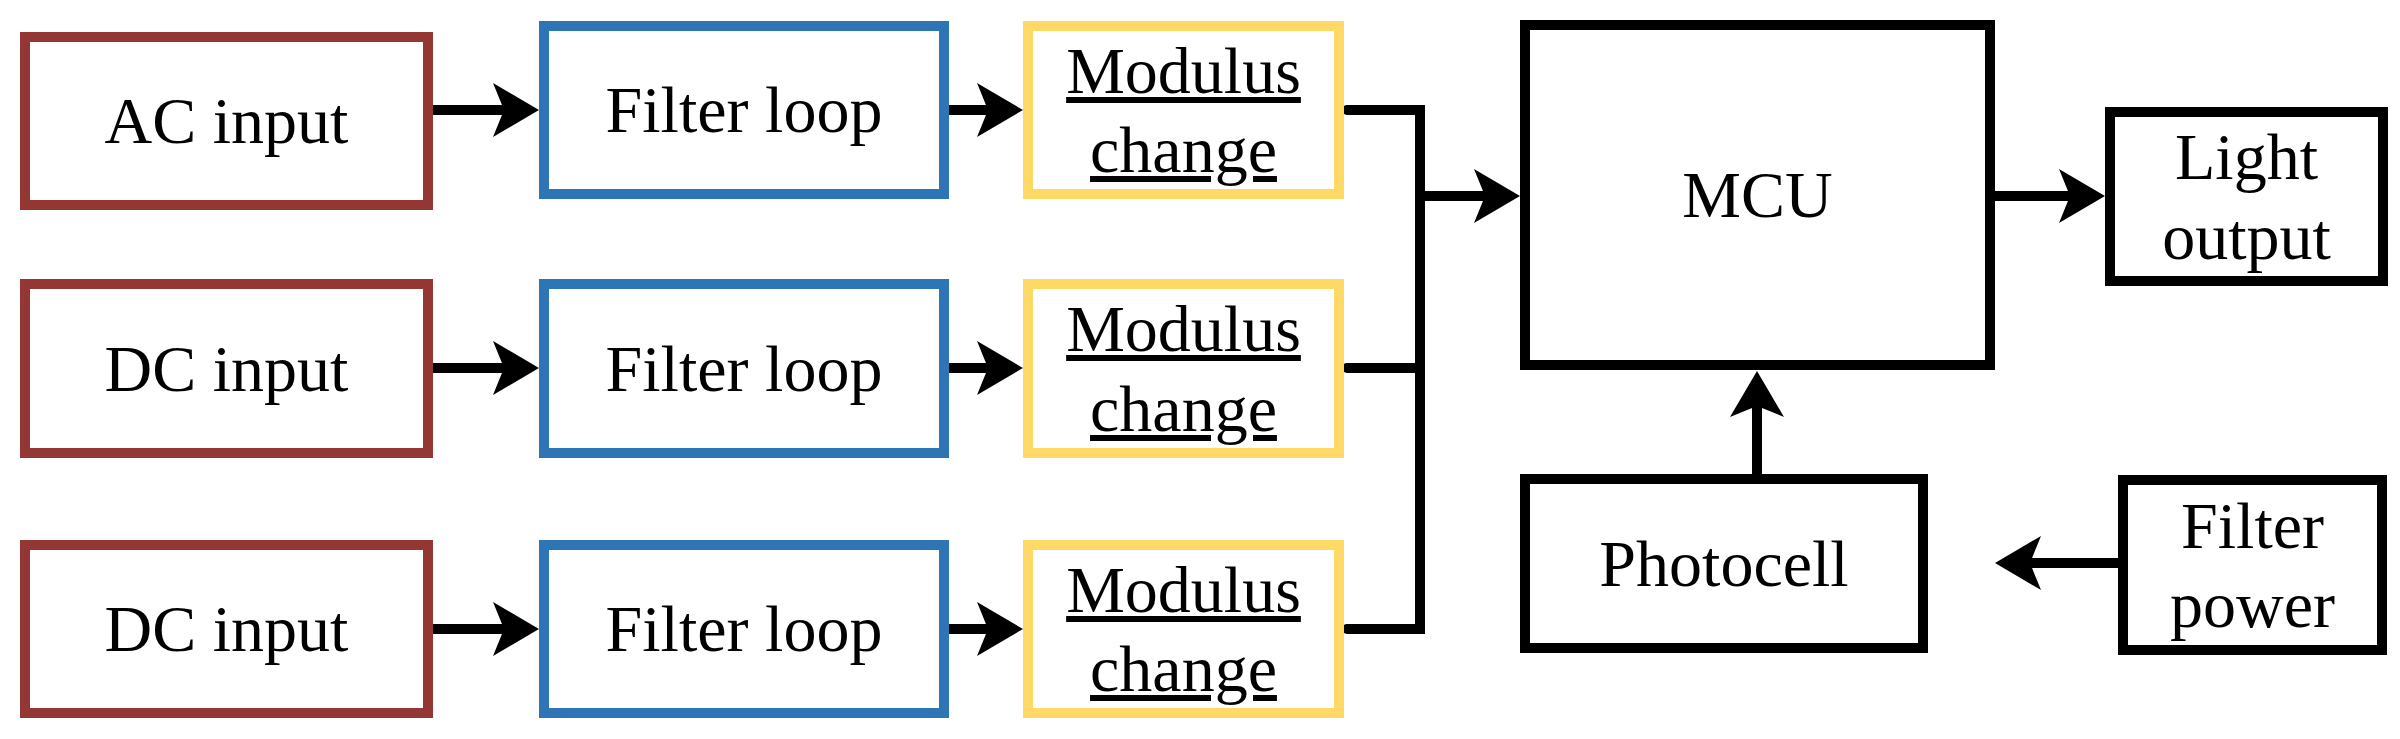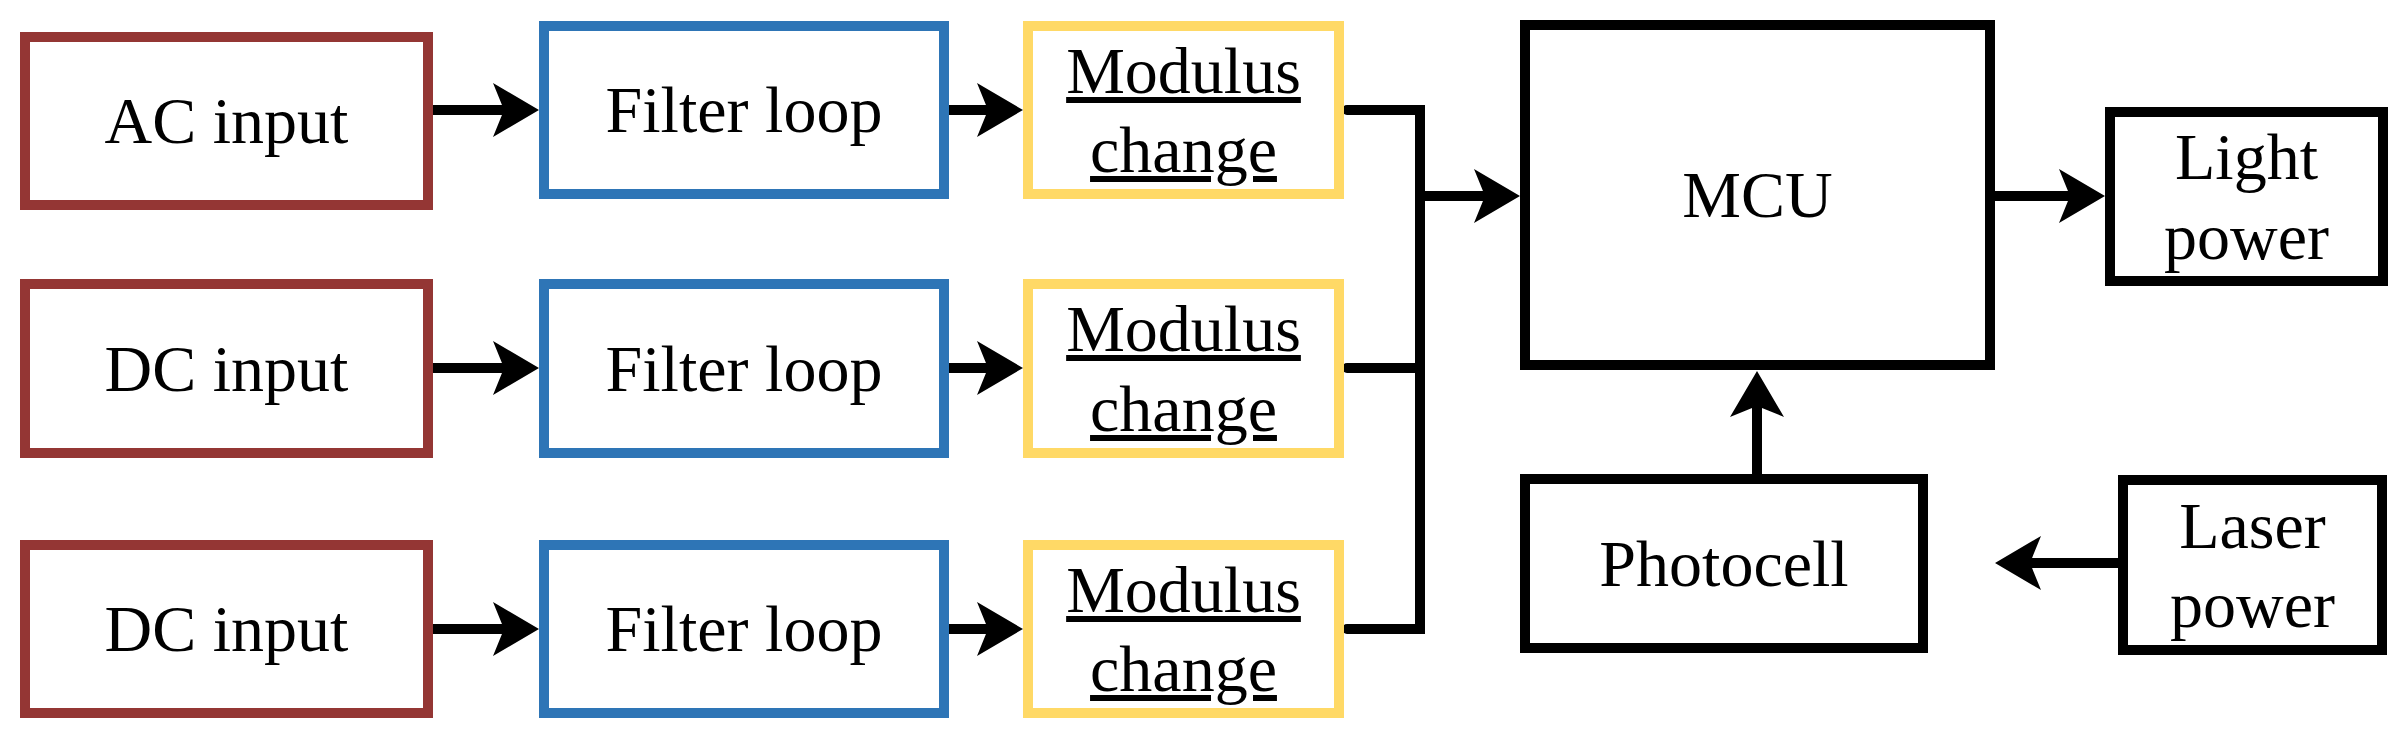--- a/index.html
+++ b/index.html
@@ -158,23 +158,23 @@
   <div class="node b-modulus pos-mod3">
     <span class="label">Modulus
 change</span>
   </div>
 
   <div class="node b-black pos-mcu">
     <span class="label">MCU</span>
   </div>
   <div class="node b-black pos-light">
     <span class="label">Light
-power</span>
+output</span>
   </div>
   <div class="node b-black pos-photo">
     <span class="label">Photocell</span>
   </div>
   <div class="node b-black pos-laser">
-    <span class="label">Laser
+    <span class="label">Filter
 power</span>
   </div>
 
 </div>
 
 </body></html>

